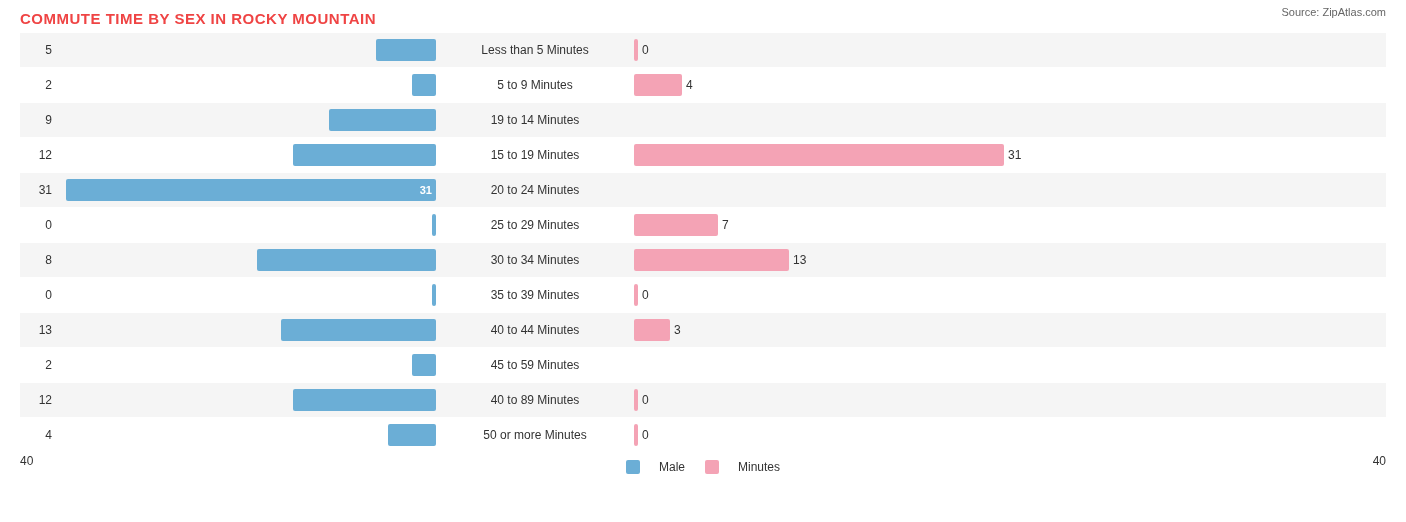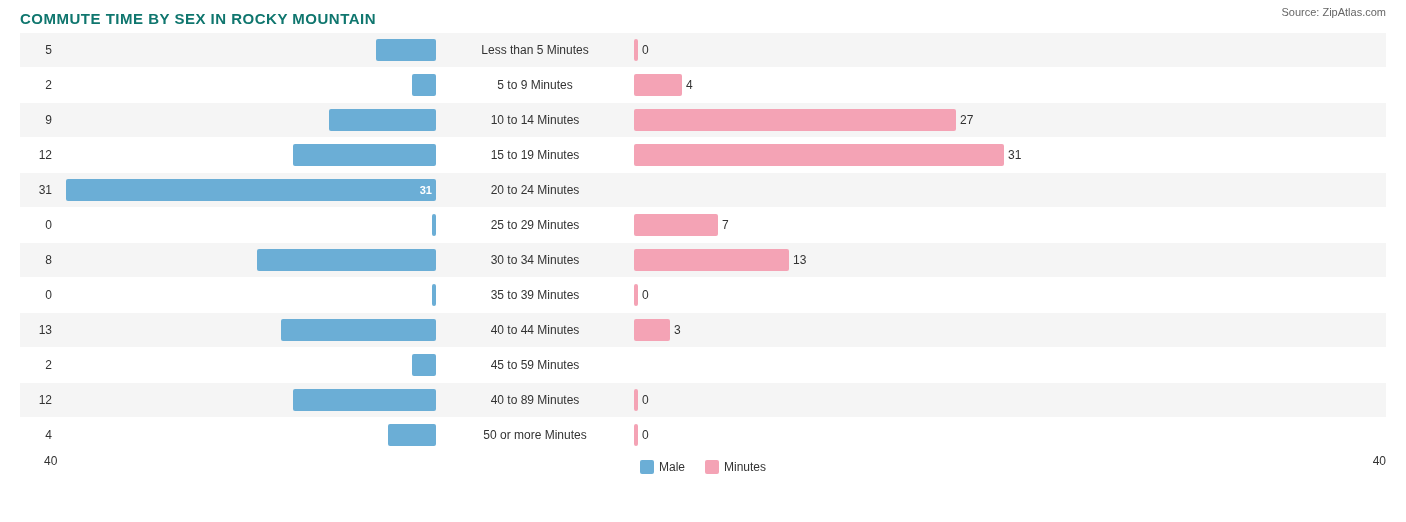--- a/index.html
+++ b/index.html
@@ -13,21 +13,21 @@
     .chart-container {
       width: 1406px;
       height: 522px;
       padding: 10px 20px 40px 20px;
       position: relative;
     }
     .chart-title {
       font-size: 15px;
       font-weight: bold;
       text-transform: uppercase;
-      color: #0f766e;
+      color: #ef4444;
       margin-bottom: 6px;
       letter-spacing: 0.5px;
     }
     .source-text {
       position: absolute;
       top: 6px;
       right: 20px;
       font-size: 11px;
       color: #666;
     }
@@ -117,39 +117,38 @@
     .legend-row {
       display: flex;
       justify-content: center;
       align-items: center;
       margin-top: 6px;
       gap: 20px;
     }
     .legend-item {
       display: flex;
       align-items: center;
-      gap: 5px;
+      gap: 19px;
       font-size: 12px;
       color: #333;
     }
     .legend-box {
       width: 14px;
       height: 14px;
       border-radius: 2px;
     }
     .axis-labels {
       display: flex;
       justify-content: space-between;
       padding: 0 0px;
       margin-top: 2px;
     }
     .axis-label {
       font-size: 12px;
       color: #333;
-      margin-left: 24px;
     }
   </style>
 </head>
 <body>
 
 <div class="chart-container">
   <div class="chart-title">COMMUTE TIME BY SEX IN ROCKY MOUNTAIN</div>
   <div class="source-text">Source: ZipAtlas.com</div>
 
   <div class="chart-area" id="chart-area">
@@ -187,26 +186,21 @@
   </div>
       <div class="bar-row">
     <div class="left-section">
       <span class="left-value">9</span>
       <div class="left-bar-container">
         <div class="blue-bar" style="width:107px;">
           
         </div>
       </div>
     </div>
-    <div class="center-label">10 to 14 Minutes</div>
-    <div class="right-section">
-      <div class="pink-bar" style="width:322px;">
-      </div>
-      <span class="right-value">27</span>
-    </div>
+    <div class="center-label">19 to 14 Minutes</div>
   </div>
       <div class="bar-row">
     <div class="left-section">
       <span class="left-value">12</span>
       <div class="left-bar-container">
         <div class="blue-bar" style="width:143px;">
           
         </div>
       </div>
     </div>

